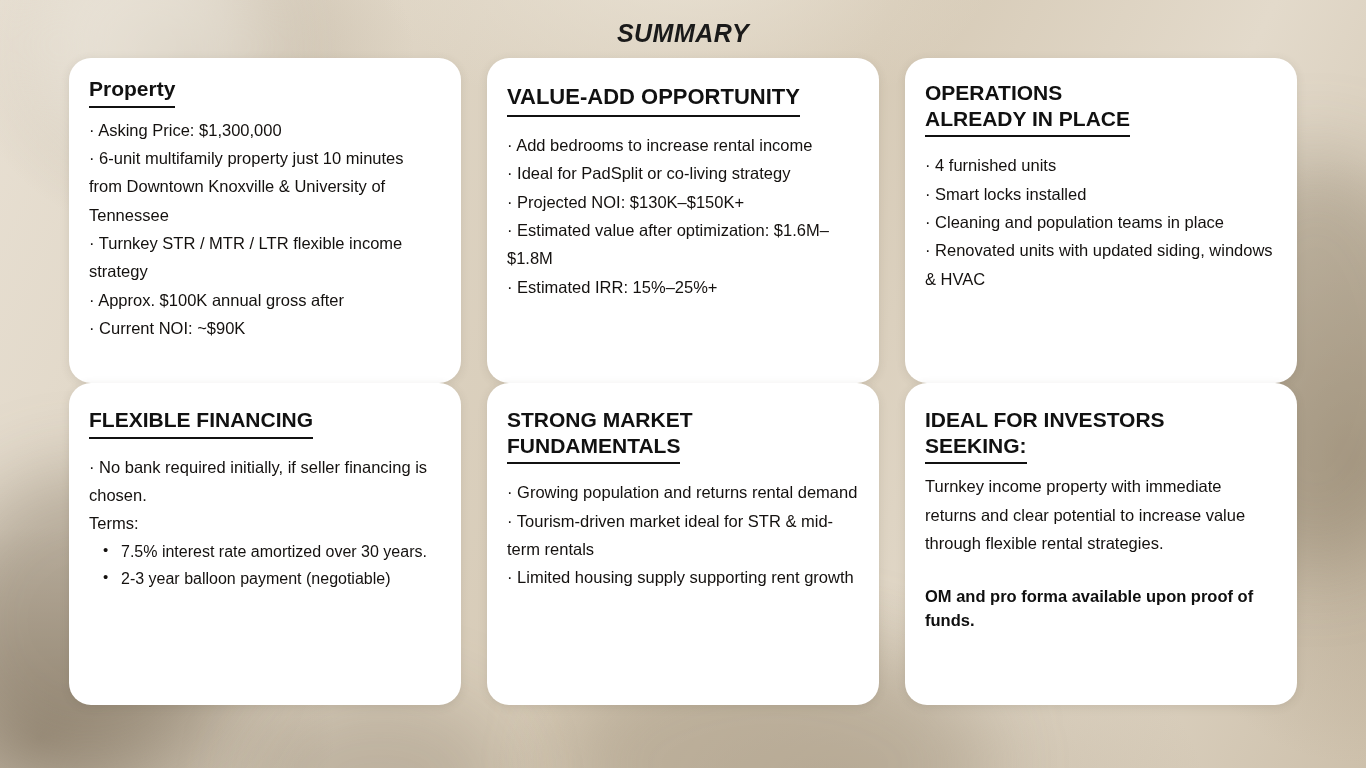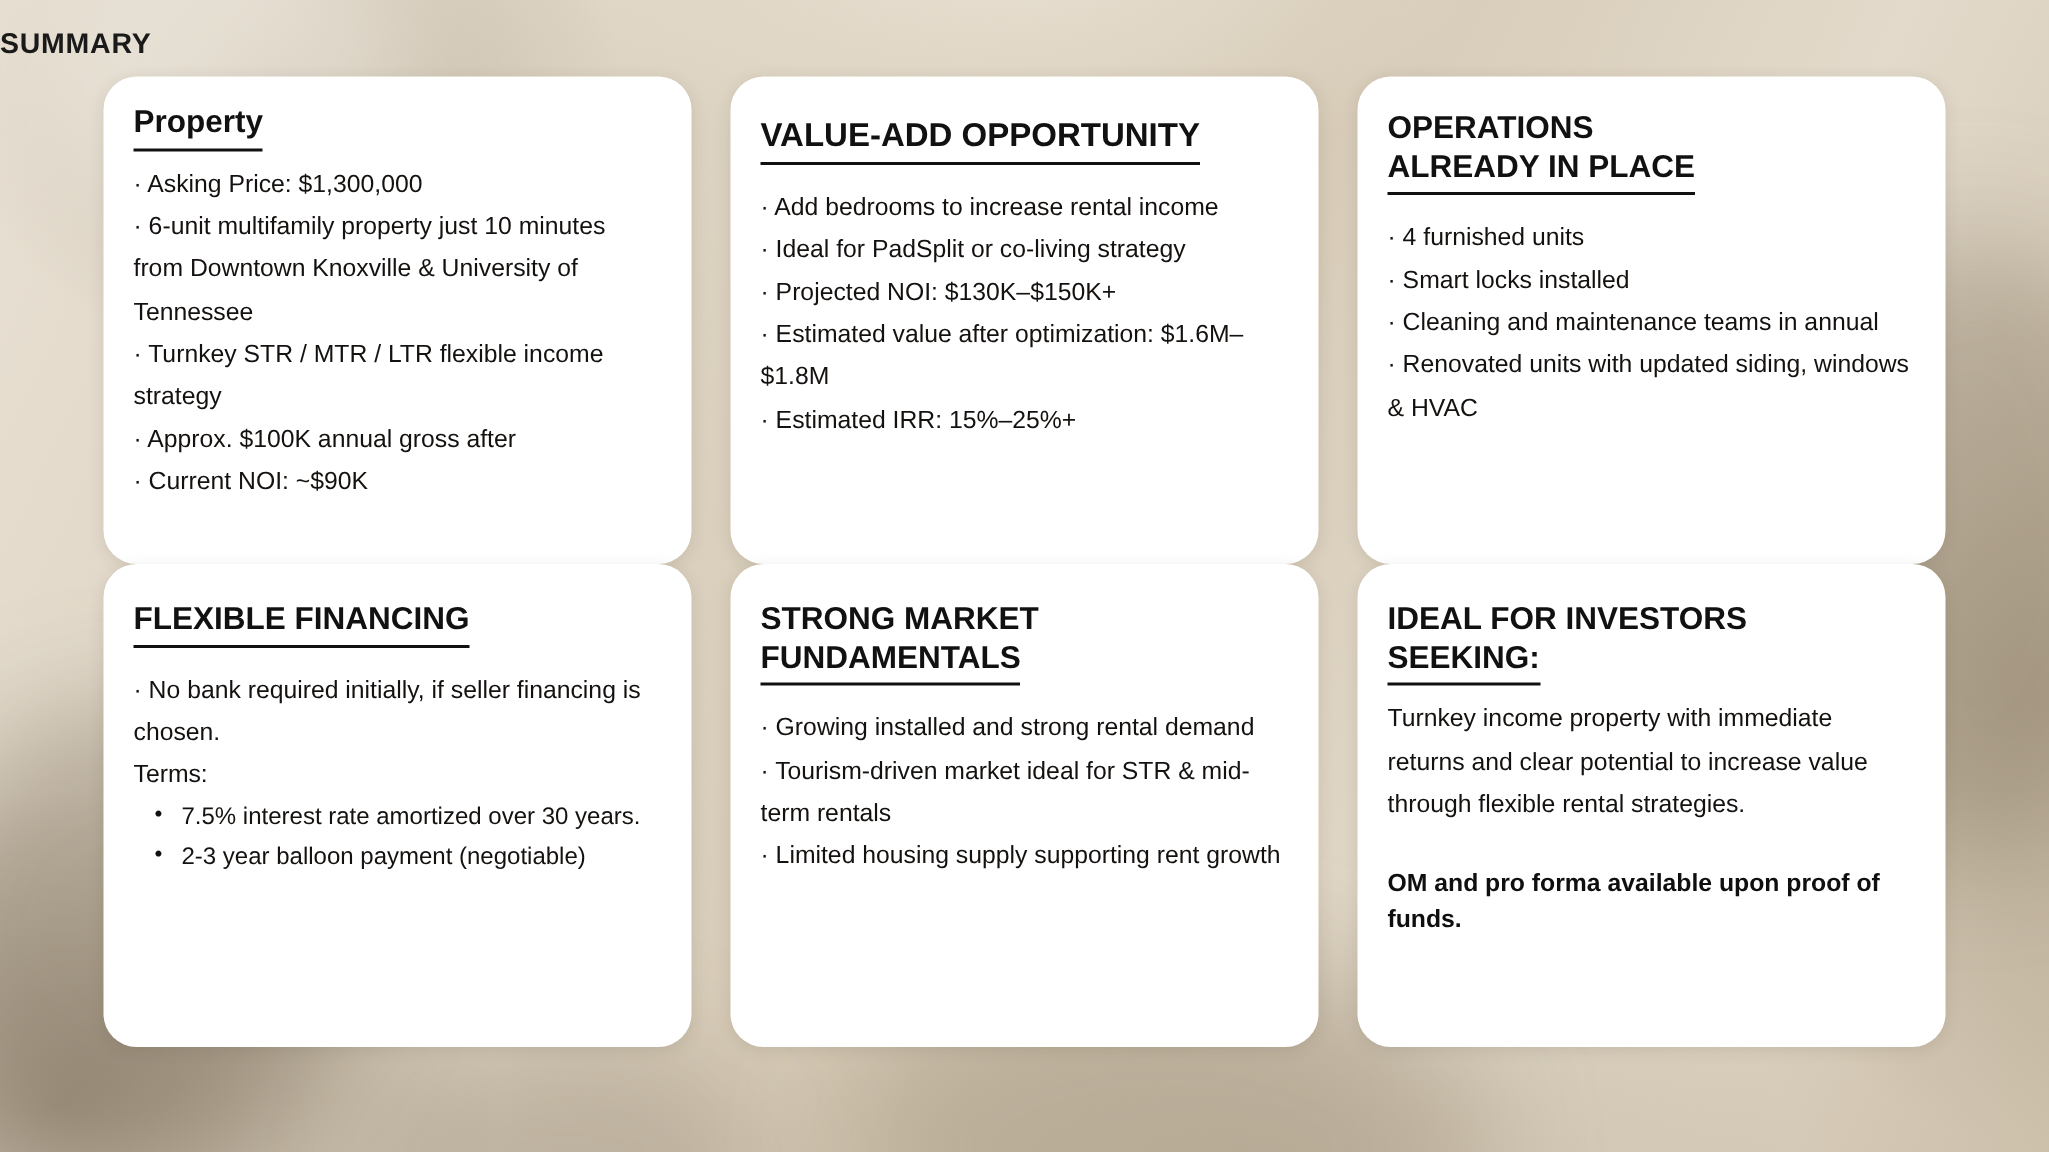--- a/index.html
+++ b/index.html
@@ -41,26 +41,28 @@
   
   .page {
     position: relative;
     z-index: 2;
     width: 1366px;
     height: 768px;
     padding: 12px 0 0 0;
   }
 
   .summary-title {
-    font-size: 19px;
+    text-align: center;
+    font-size: 25px;
     font-weight: bold;
     letter-spacing: 0.5px;
     color: #1a1a1a;
     margin-top: 7px;
     margin-bottom: 10px;
+    font-style: italic;
   }
 
   .grid {
     display: grid;
     grid-template-columns: 392px 392px 392px;
     column-gap: 26px;
     row-gap: 20px;
     justify-content: center;
   }
 
@@ -173,21 +175,21 @@
     </div>
 
     <div class="card">
       <div class="card-title t-ops">
         <div>OPERATIONS</div>
         <span class="u">ALREADY IN PLACE</span>
       </div>
       <div class="body-text pad-top-6">
         <p>· 4 furnished units</p>
         <p>· Smart locks installed</p>
-        <p>· Cleaning and maintenance teams in annual</p>
+        <p>· Cleaning and population teams in place</p>
         <p>· Renovated units with updated siding, windows &amp; HVAC</p>
       </div>
     </div>
 
   </div>
 
   <div class="grid row2">
 
     <div class="card">
       <div class="card-title t-flex">
@@ -202,21 +204,21 @@
         </ul>
       </div>
     </div>
 
     <div class="card">
       <div class="card-title t-market">
         <div>STRONG MARKET</div>
         <span class="u">FUNDAMENTALS</span>
       </div>
       <div class="body-text pad-top-6">
-        <p>· Growing installed and strong rental demand</p>
+        <p>· Growing population and returns rental demand</p>
         <p>· Tourism-driven market ideal for STR &amp; mid-term rentals</p>
         <p>· Limited housing supply supporting rent growth</p>
       </div>
     </div>
 
     <div class="card">
       <div class="card-title t-investors">
         <div>IDEAL FOR INVESTORS</div>
         <span class="u">SEEKING:</span>
       </div>

